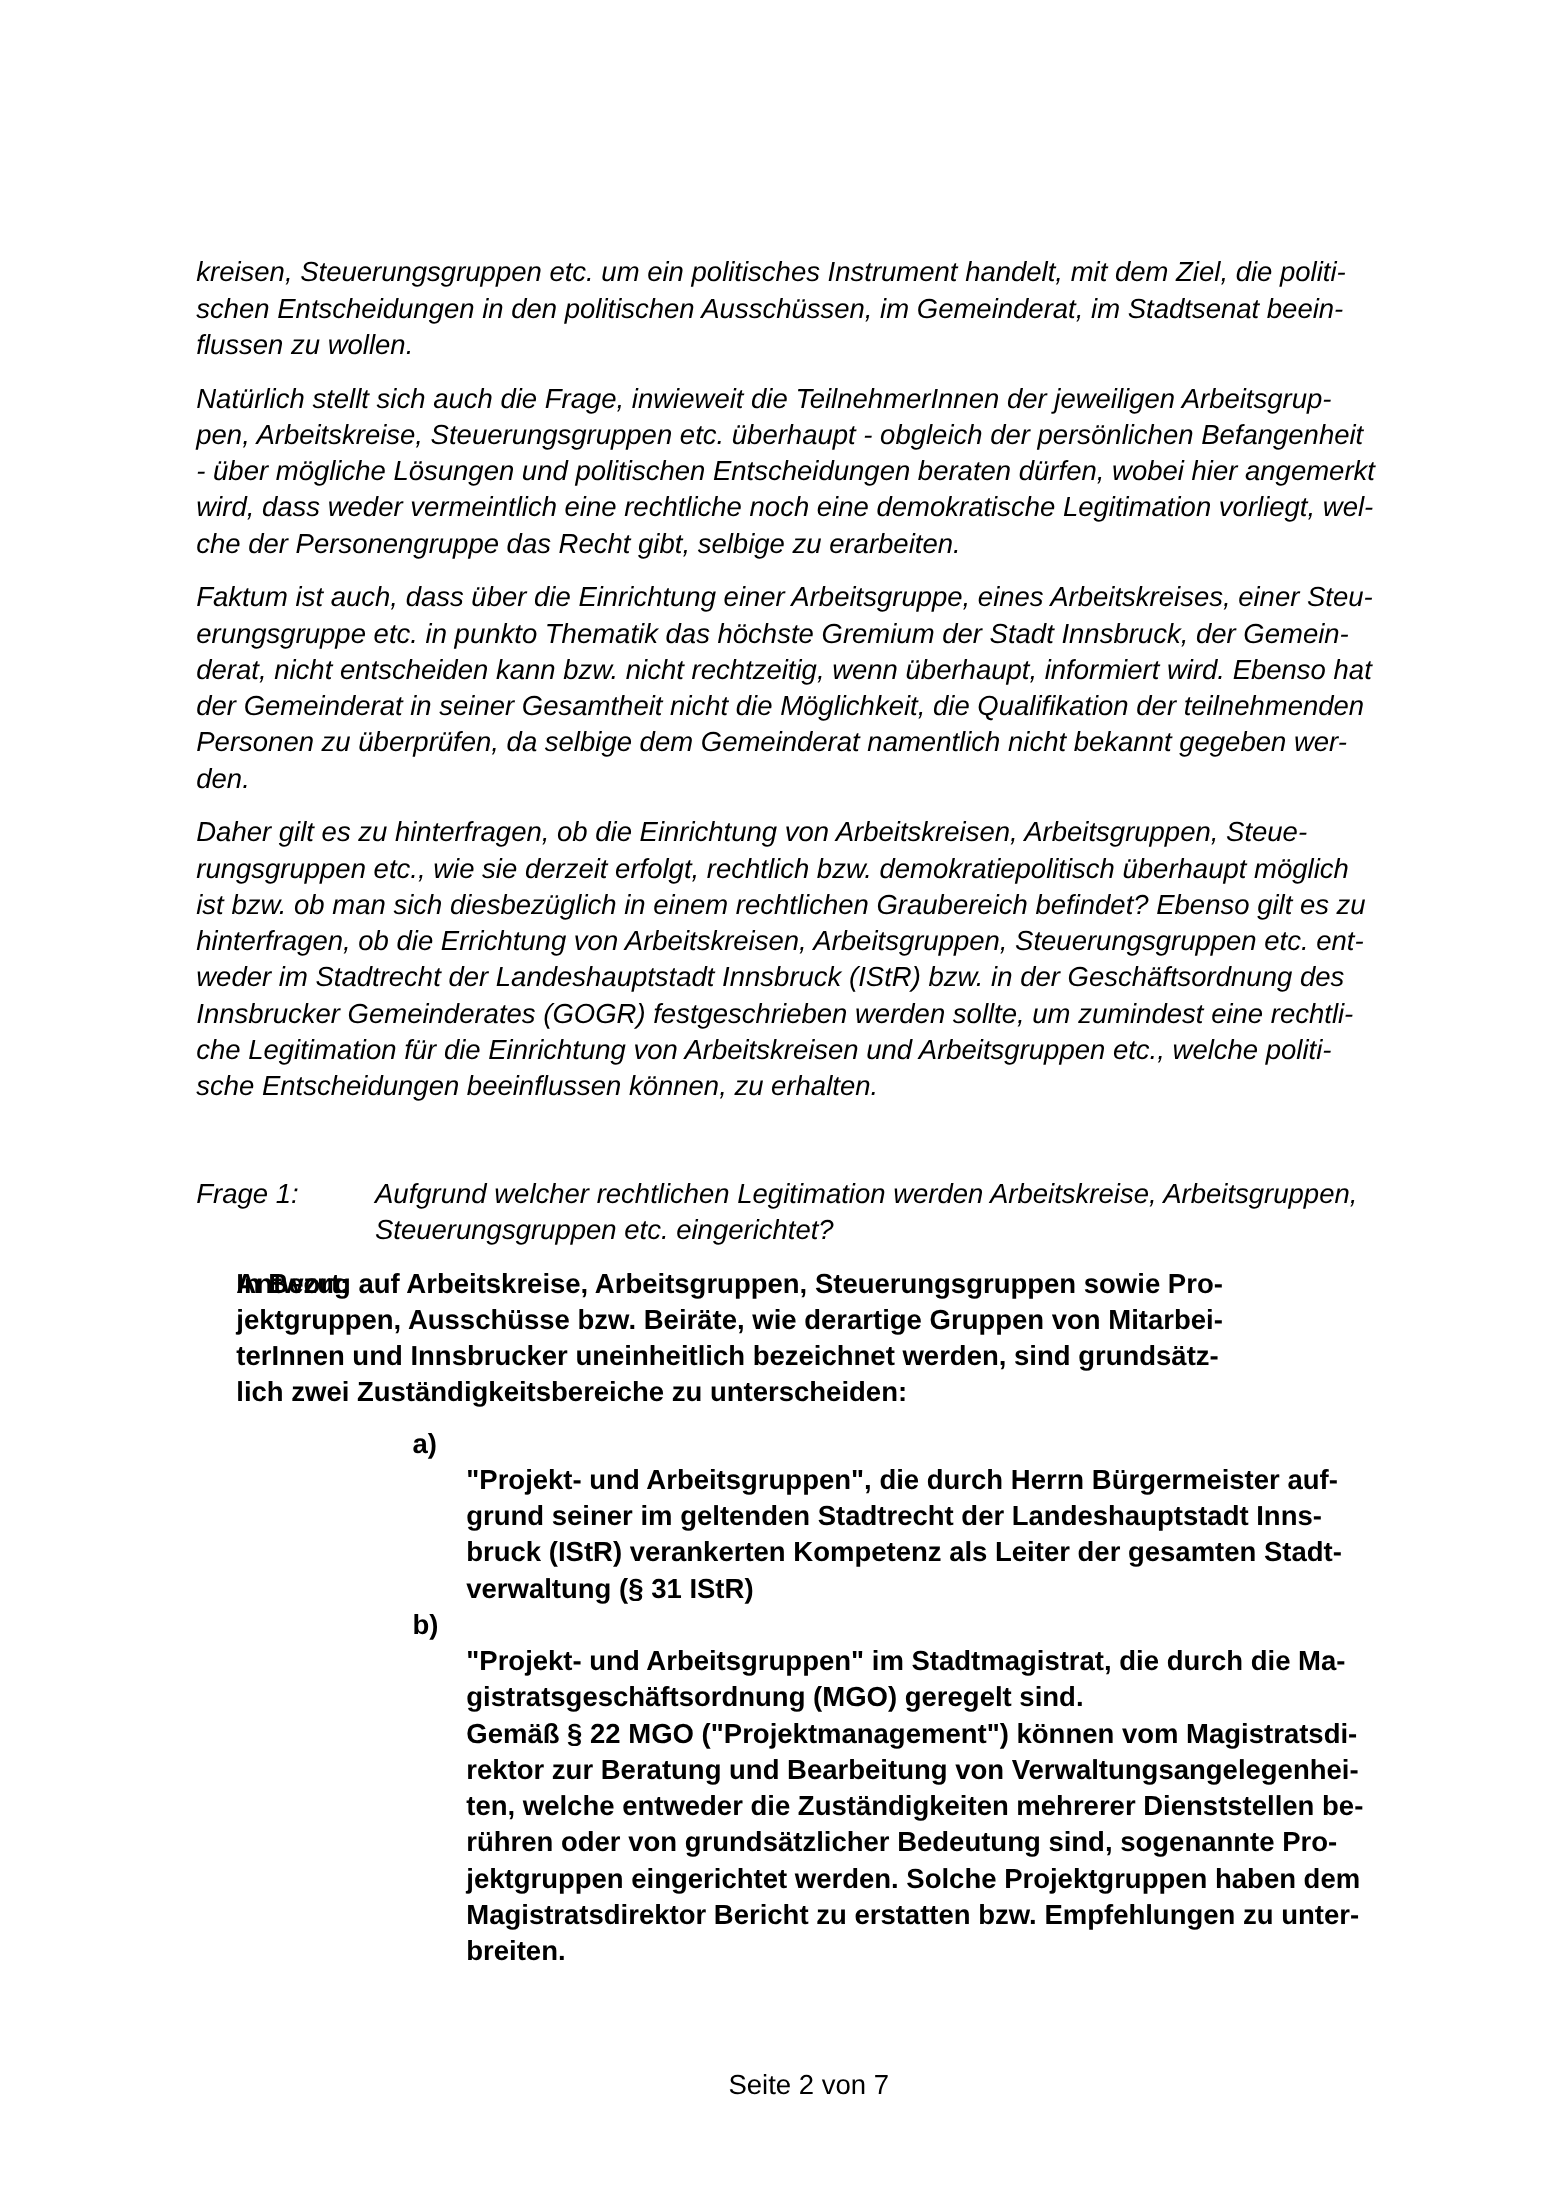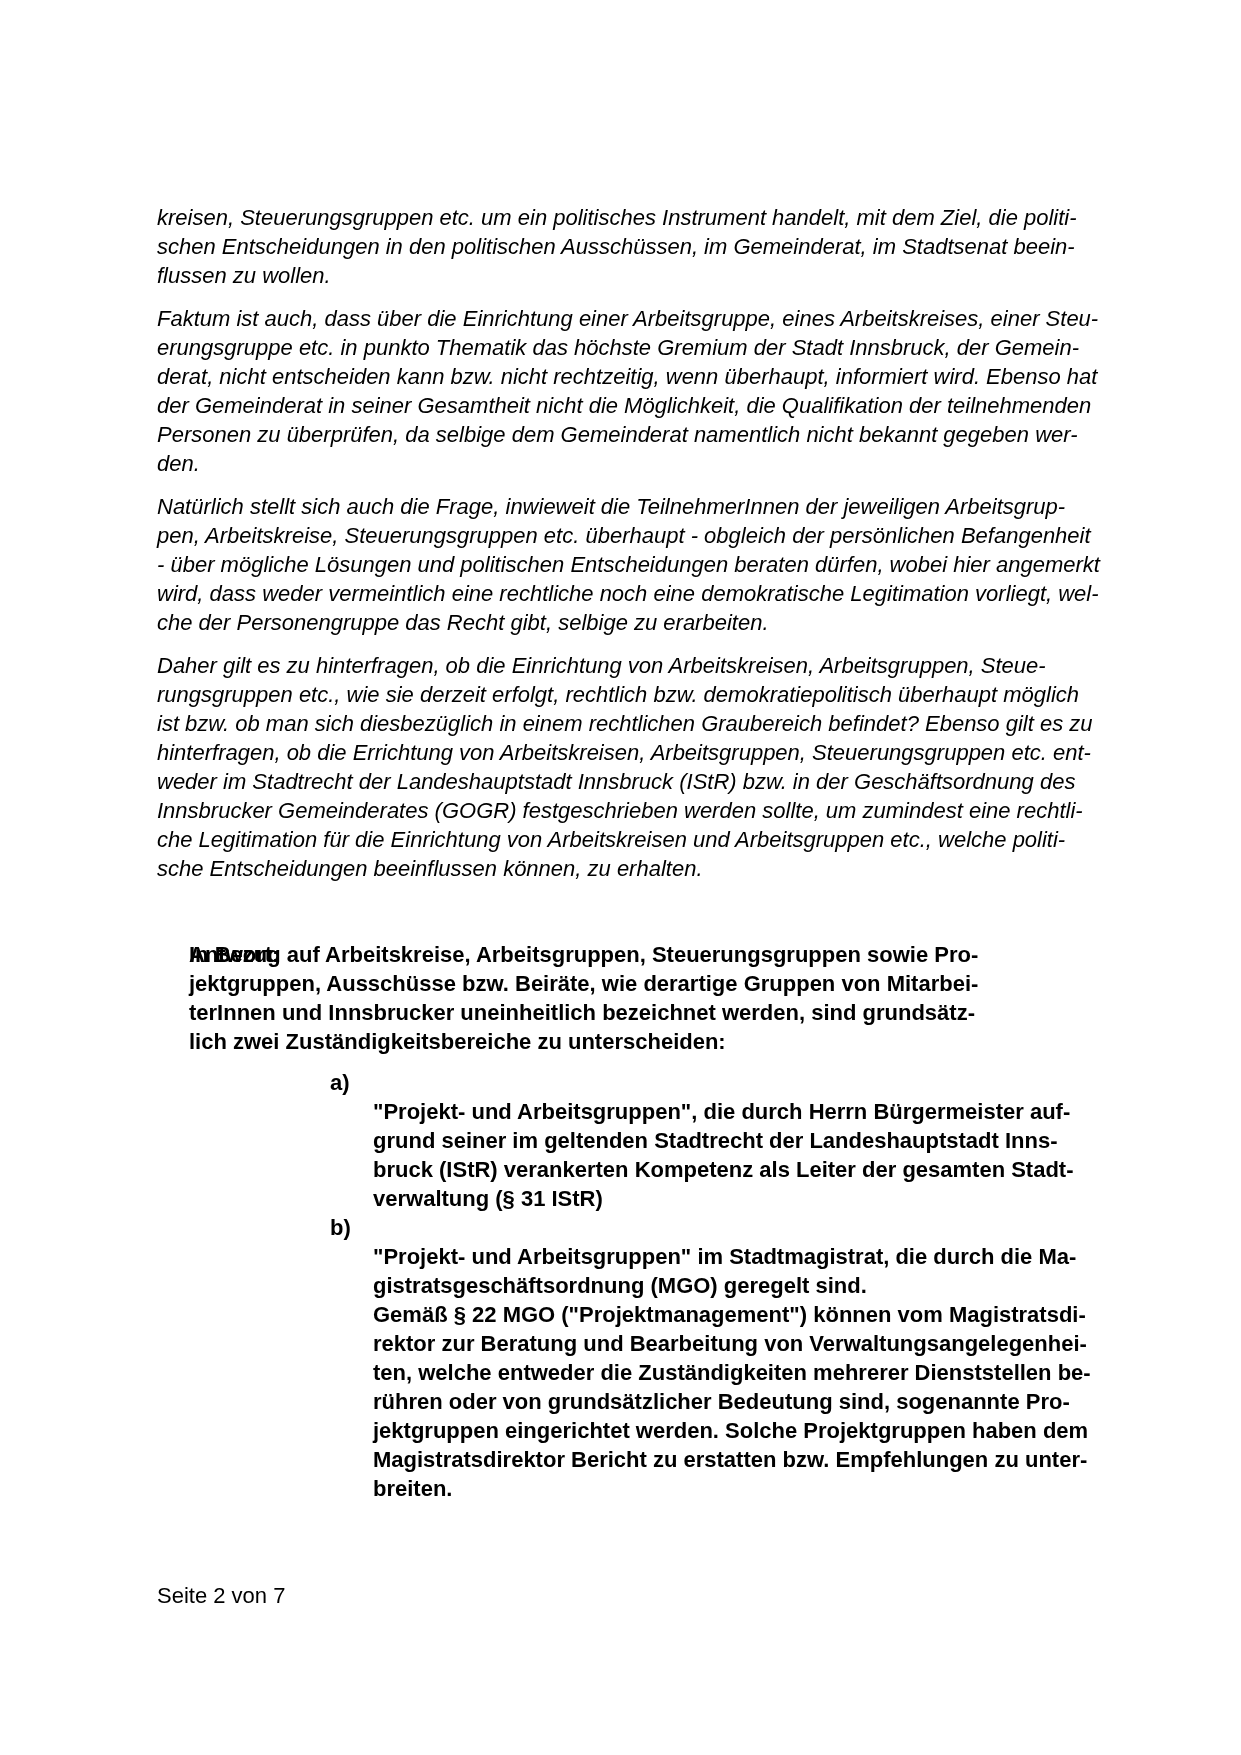--- a/index.html
+++ b/index.html
@@ -61,56 +61,61 @@
   }
   .list-marker {
     position: absolute;
     left: -43px;
     top: 0;
     white-space: normal;
   }
   .footer {
     margin-top: 78px;
     width: 980px;
-    text-align: left;
+    text-align: center;
   }
 </style>
 </head>
 <body>
 
 <div class="page">
 
   <div class="para">kreisen, Steuerungsgruppen etc. um ein politisches Instrument handelt, mit dem Ziel, die politi-
 schen Entscheidungen in den politischen Ausschüssen, im Gemeinderat, im Stadtsenat beein-
 flussen zu wollen.</div>
 
+  <div class="para">Natürlich stellt sich auch die Frage, inwieweit die TeilnehmerInnen der jeweiligen Arbeitsgrup-
+pen, Arbeitskreise, Steuerungsgruppen etc. überhaupt - obgleich der persönlichen Befangenheit
+- über mögliche Lösungen und politischen Entscheidungen beraten dürfen, wobei hier angemerkt
+wird, dass weder vermeintlich eine rechtliche noch eine demokratische Legitimation vorliegt, wel-
+che der Personengruppe das Recht gibt, selbige zu erarbeiten.</div>
+
   <div class="para">Faktum ist auch, dass über die Einrichtung einer Arbeitsgruppe, eines Arbeitskreises, einer Steu-
 erungsgruppe etc. in punkto Thematik das höchste Gremium der Stadt Innsbruck, der Gemein-
 derat, nicht entscheiden kann bzw. nicht rechtzeitig, wenn überhaupt, informiert wird. Ebenso hat
 der Gemeinderat in seiner Gesamtheit nicht die Möglichkeit, die Qualifikation der teilnehmenden
 Personen zu überprüfen, da selbige dem Gemeinderat namentlich nicht bekannt gegeben wer-
 den.</div>
-
-  <div class="para">Natürlich stellt sich auch die Frage, inwieweit die TeilnehmerInnen der jeweiligen Arbeitsgrup-
-pen, Arbeitskreise, Steuerungsgruppen etc. überhaupt - obgleich der persönlichen Befangenheit
-- über mögliche Lösungen und politischen Entscheidungen beraten dürfen, wobei hier angemerkt
-wird, dass weder vermeintlich eine rechtliche noch eine demokratische Legitimation vorliegt, wel-
-che der Personengruppe das Recht gibt, selbige zu erarbeiten.</div>
 
   <div class="para">Daher gilt es zu hinterfragen, ob die Einrichtung von Arbeitskreisen, Arbeitsgruppen, Steue-
 rungsgruppen etc., wie sie derzeit erfolgt, rechtlich bzw. demokratiepolitisch überhaupt möglich
 ist bzw. ob man sich diesbezüglich in einem rechtlichen Graubereich befindet? Ebenso gilt es zu
 hinterfragen, ob die Errichtung von Arbeitskreisen, Arbeitsgruppen, Steuerungsgruppen etc. ent-
 weder im Stadtrecht der Landeshauptstadt Innsbruck (IStR) bzw. in der Geschäftsordnung des
 Innsbrucker Gemeinderates (GOGR) festgeschrieben werden sollte, um zumindest eine rechtli-
 che Legitimation für die Einrichtung von Arbeitskreisen und Arbeitsgruppen etc., welche politi-
 sche Entscheidungen beeinflussen können, zu erhalten.</div>
 
   <div class="qa-section">
 
+    <div class="qa-row">
+      <span class="qa-label italic">Frage 1:</span>
+      <div class="qa-body italic">Aufgrund welcher rechtlichen Legitimation werden Arbeitskreise, Arbeitsgruppen,
+Steuerungsgruppen etc. eingerichtet?</div>
+    </div>
 
     <div class="qa-row no-gap">
       <span class="qa-label bold">Antwort:</span>
       <div class="qa-body bold">In Bezug auf Arbeitskreise, Arbeitsgruppen, Steuerungsgruppen sowie Pro-
 jektgruppen, Ausschüsse bzw. Beiräte, wie derartige Gruppen von Mitarbei-
 terInnen und Innsbrucker uneinheitlich bezeichnet werden, sind grundsätz-
 lich zwei Zuständigkeitsbereiche zu unterscheiden:</div>
     </div>
 
     <div class="answer-list">

